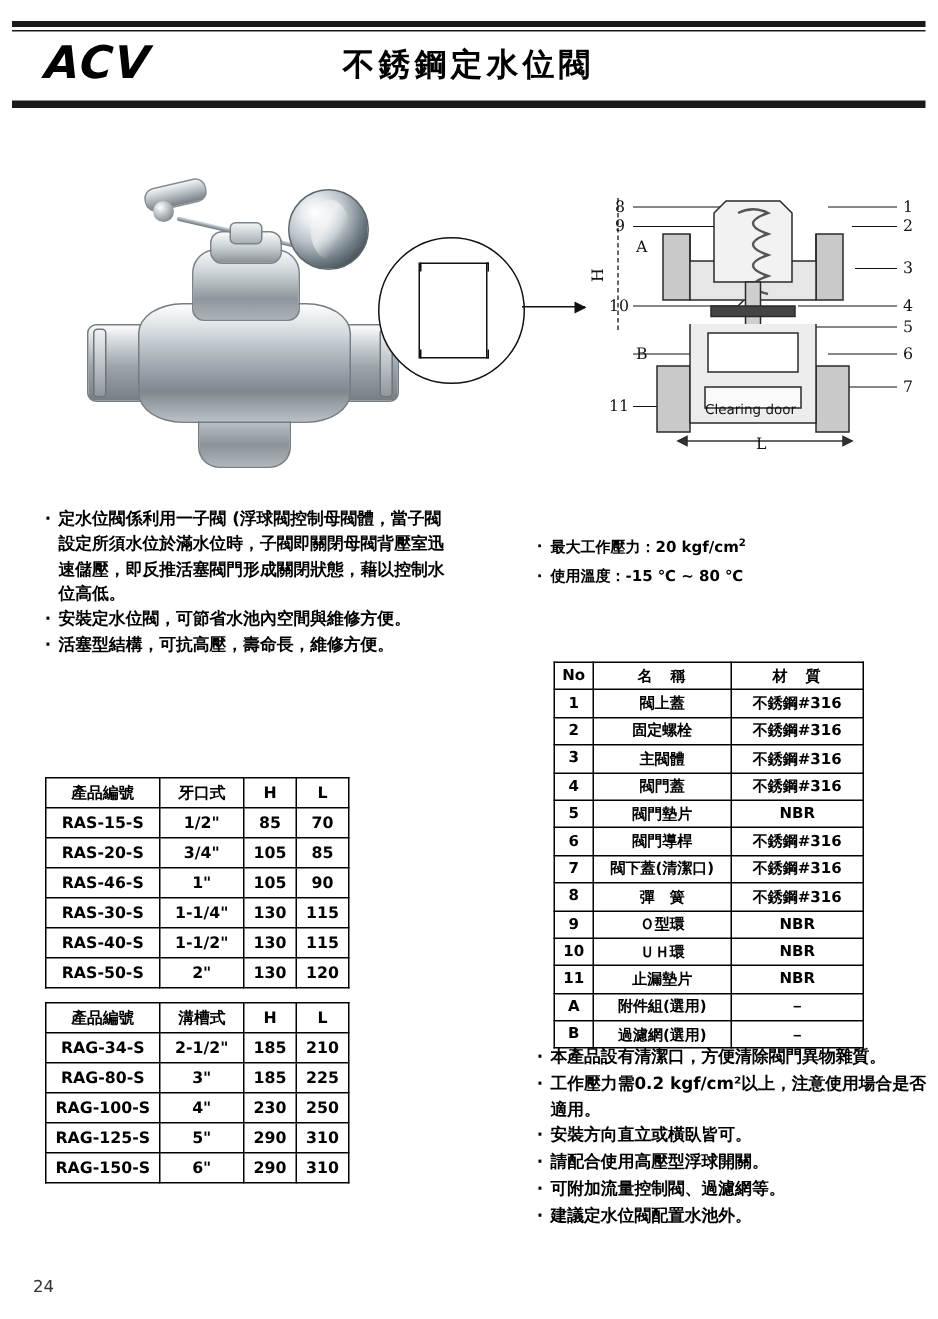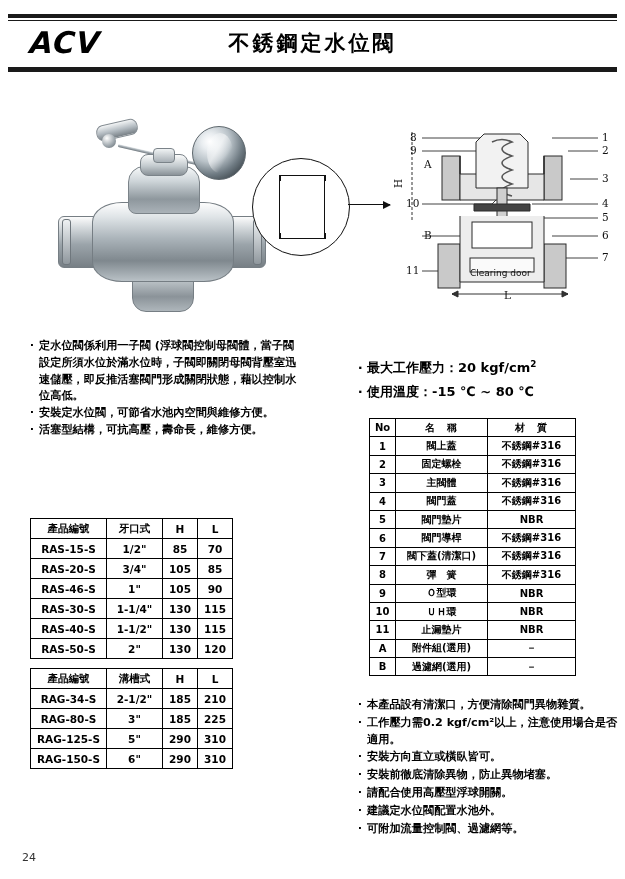--- a/index.html
+++ b/index.html
@@ -201,21 +201,21 @@
   .bullets .b:before {
     content: "‧";
     position: absolute; left: 0; top: 0;
   }
 
   .left-text {
     position: absolute; left: 30px; top: 338px; width: 268px;
   }
   .right-spec {
     position: absolute; left: 358px; top: 356px; width: 260px;
-    font-size: 13px; font-weight: 700; line-height: 1.85;
+    font-size: 10px; font-weight: 700; line-height: 1.85;
   }
   .right-notes {
     position: absolute; left: 358px; top: 697px; width: 262px;
   }
   .right-notes .b { margin-bottom: 1px; }
   sup { font-size: .68em; vertical-align: super; }
 
   
   table {
     border-collapse: collapse;
@@ -237,21 +237,21 @@
   .t-ras col.c3 { width: 35px; }
   .t-ras col.c4 { width: 35px; }
 
   .t-rag { position: absolute; left: 30px; top: 668px; }
   .t-rag td, .t-rag th { height: 17px; }
   .t-rag col.c1 { width: 76px; }
   .t-rag col.c2 { width: 56px; }
   .t-rag col.c3 { width: 35px; }
   .t-rag col.c4 { width: 35px; }
 
-  .t-parts { position: absolute; left: 369px; top: 418px; font-size: 10px; padding-left: 16px; }
+  .t-parts { position: absolute; left: 369px; top: 441px; font-size: 10px; padding-left: 16px; }
   .t-parts td, .t-parts th { height: 15.4px; }
   .t-parts col.c1 { width: 26px; }
   .t-parts col.c2 { width: 92px; }
   .t-parts col.c3 { width: 88px; }
   .t-parts .nm { letter-spacing: 1px; }
 
   .page-num {
     position: absolute; left: 22px; top: 851px;
     font-size: 11px; color: #333; font-family: "DejaVu Sans","Liberation Sans",sans-serif;
   }
@@ -455,20 +455,26 @@
       <td>185</td>
       <td>210</td>
     </tr>
     <tr>
       <td>RAG-80-S</td>
       <td>3"</td>
       <td>185</td>
       <td>225</td>
     </tr>
     <tr>
+      <td>RAG-100-S</td>
+      <td>4"</td>
+      <td>230</td>
+      <td>250</td>
+    </tr>
+    <tr>
       <td>RAG-125-S</td>
       <td>5"</td>
       <td>290</td>
       <td>310</td>
     </tr>
     <tr>
       <td>RAG-150-S</td>
       <td>6"</td>
       <td>290</td>
       <td>310</td>
@@ -555,19 +561,18 @@
       <td>過濾網(選用)</td>
       <td>－</td>
     </tr>
   </tbody>
 </table>
 
 <div class="right-notes bullets">
   <div class="b">本產品設有清潔口，方便清除閥門異物雜質。</div>
   <div class="b">工作壓力需0.2 kgf/cm²以上，注意使用場合是否適用。</div>
   <div class="b">安裝方向直立或橫臥皆可。</div>
-  <div class="b">安裝前徹底清除異物，防止異物堵塞。</div>
   <div class="b">請配合使用高壓型浮球開關。</div>
+  <div class="b">可附加流量控制閥、過濾網等。</div>
   <div class="b">建議定水位閥配置水池外。</div>
-  <div class="b">可附加流量控制閥、過濾網等。</div>
 </div>
 
 <div class="page-num">24</div>
 
 </body></html>

